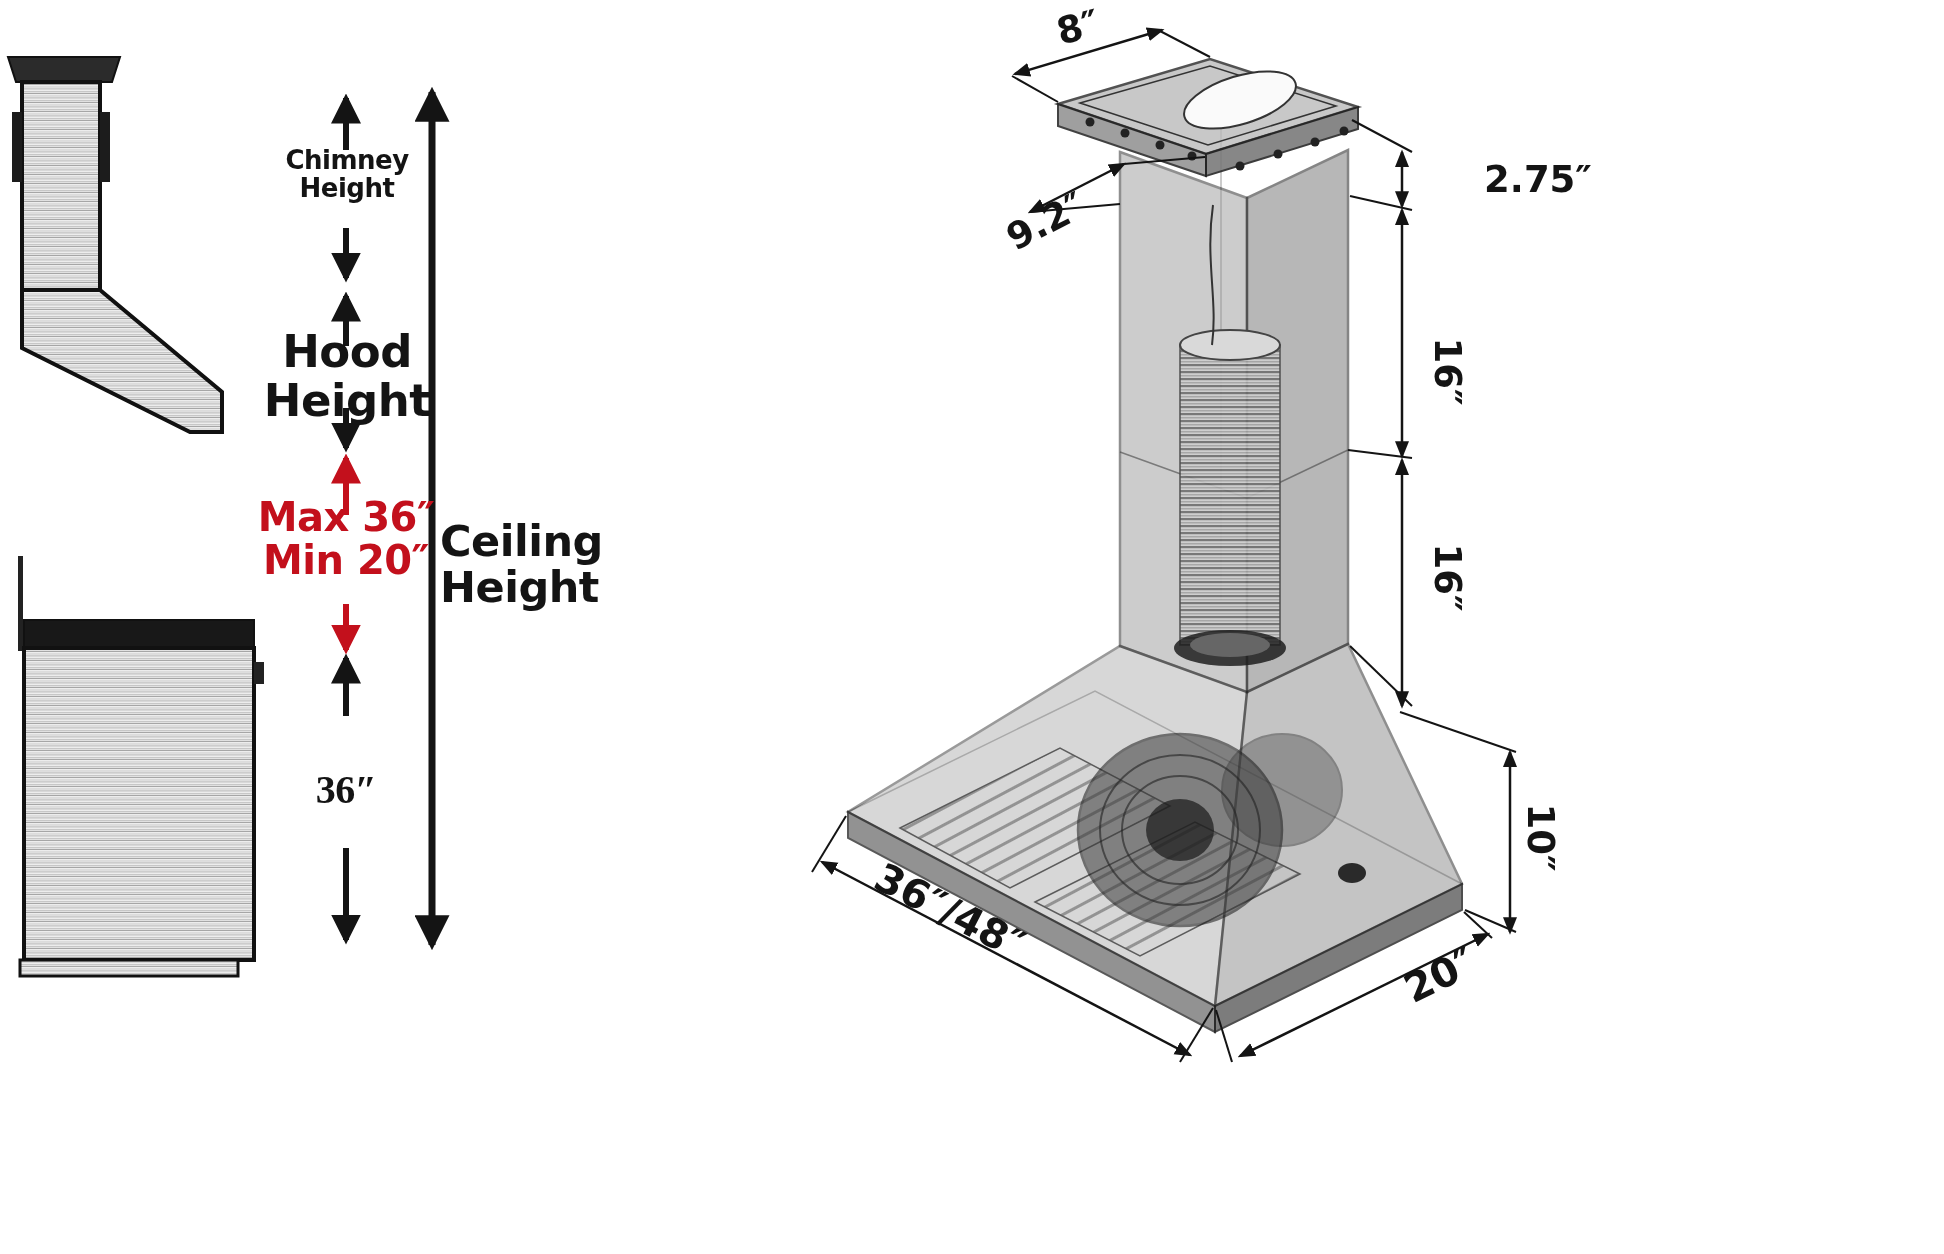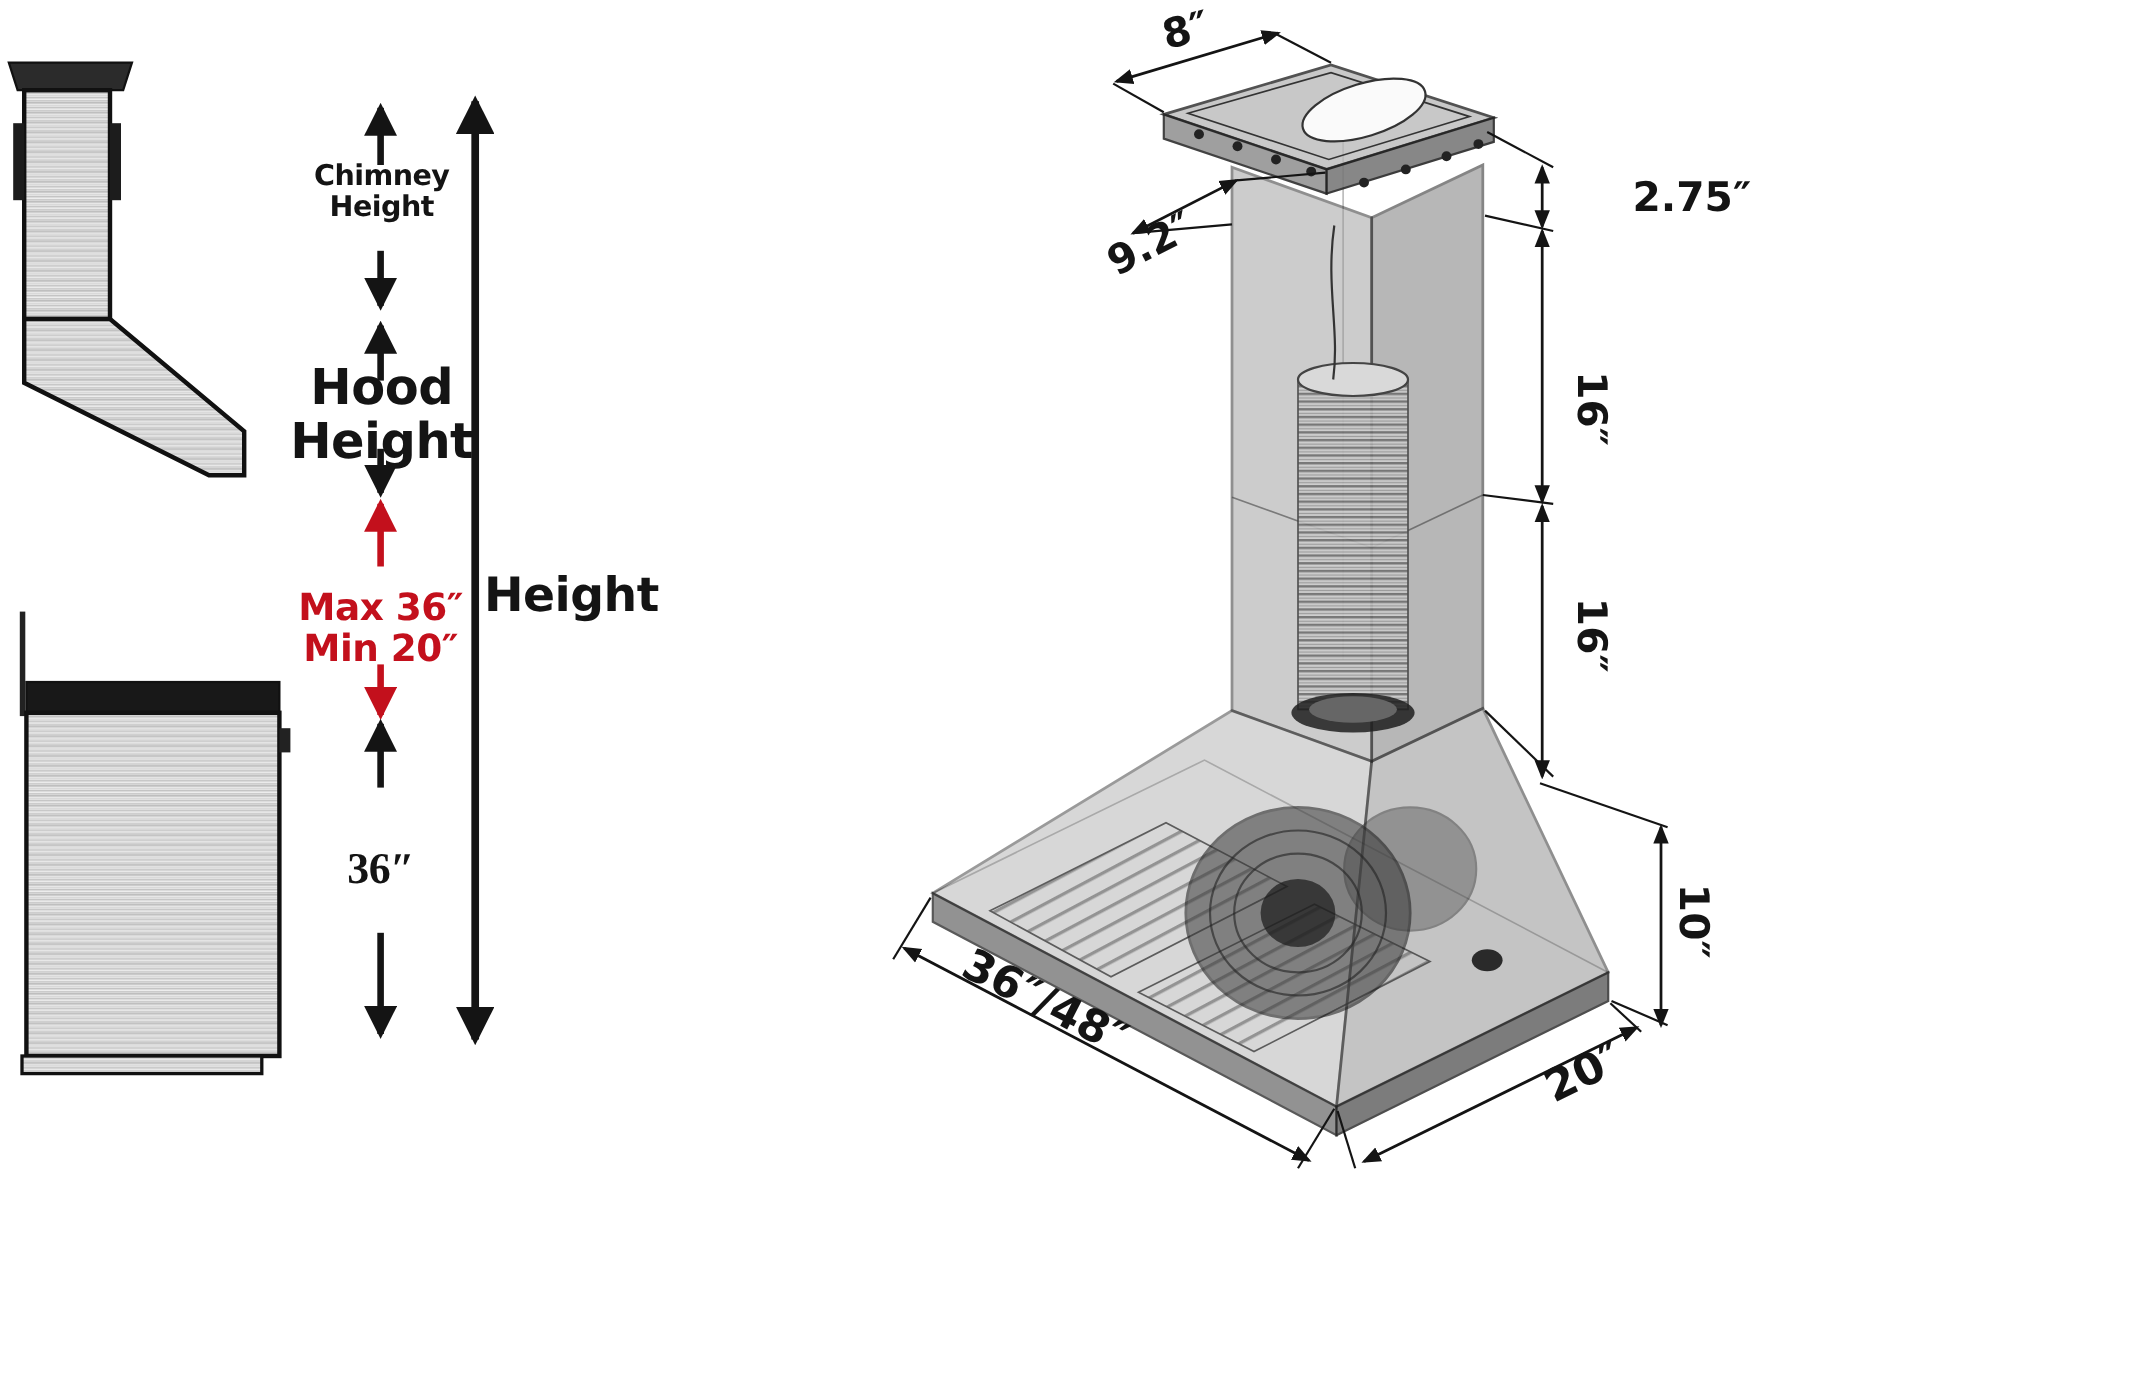--- a/index.html
+++ b/index.html
@@ -19,21 +19,21 @@
     position:absolute;
     font-weight:700;
     color:var(--ink);
     text-align:center;
     line-height:1.08;
     letter-spacing:-0.5px;
   }
   .lbl.two>div{white-space:nowrap;}
   .chimney-lbl{left:252px;top:146px;width:190px;font-size:26px;}
   .hood-lbl{left:252px;top:328px;width:190px;font-size:45px;}
-  .minmax-lbl{left:236px;top:535px;width:220px;font-size:34px;color:var(--accent-red);}
+  .minmax-lbl{left:236px;top:496px;width:220px;font-size:40px;color:var(--accent-red);}
   .span36-lbl{left:290px;top:768px;width:112px;font-size:40px;font-family:Liberation Serif, serif;}
   .ceiling-lbl{left:440px;top:518px;width:220px;font-size:43px;text-align:left;}
   .dim{
     position:absolute;
     font-weight:700;
     font-size:37px;
     color:var(--ink);
     text-align:center;
     white-space:nowrap;
   }
@@ -220,20 +220,21 @@
   </div>
 
   <div class="lbl two minmax-lbl">
     <div>Max 36″</div>
     <div>Min 20″</div>
   </div>
 
   <div class="lbl span36-lbl">36″</div>
 
   <div class="lbl two ceiling-lbl">
+    <div>Ceiling</div>
     <div>Height</div>
   </div>
 
   <div class="dim dim-8">8″</div>
   <div class="dim dim-92">9.2″</div>
   <div class="dim dim-275">2.75″</div>
   <div class="dim dim-16a">16″</div>
   <div class="dim dim-16b">16″</div>
   <div class="dim dim-10">10″</div>
   <div class="dim dim-3648">36″/48″</div>

